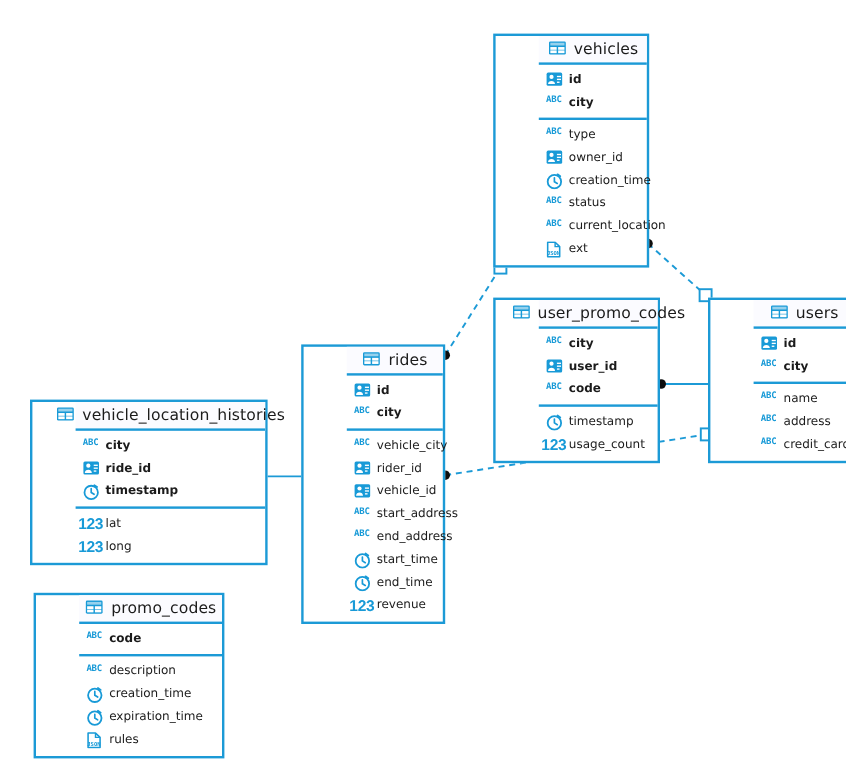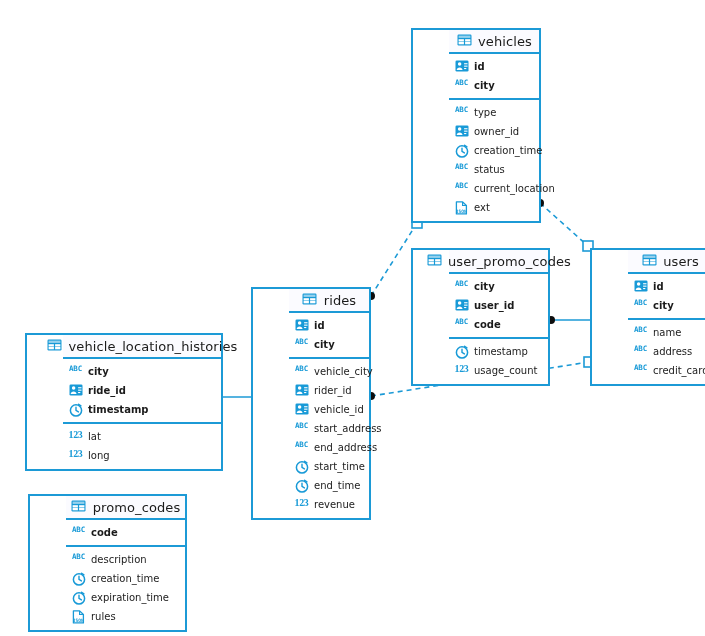--- a/index.html
+++ b/index.html
@@ -77,25 +77,25 @@
 
   .lbl-abc{
     font-size:7.5px;
     font-weight:bold;
     color:#189ad7;
     letter-spacing:-.2px;
     font-family:"DejaVu Sans Mono","Liberation Mono",monospace;
     line-height:1;
   }
   .lbl-123{
-    font-size:10px;
+    font-size:13px;
     font-weight:bold;
     color:#189ad7;
     letter-spacing:-.3px;
-    font-family:Liberation Serif, serif;
+    font-family:Liberation Sans, sans-serif;
     line-height:1;
   }
 </style>
 </head>
 <body>
 
 <div id="canvas">
   <svg id="edges" viewBox="0 0 705 636" xmlns="http://www.w3.org/2000/svg">
       <g>
         <line x1="371" y1="296" x2="417" y2="223" stroke="#1c9ad6" stroke-width="1.6" stroke-dasharray="5,4"></line>

